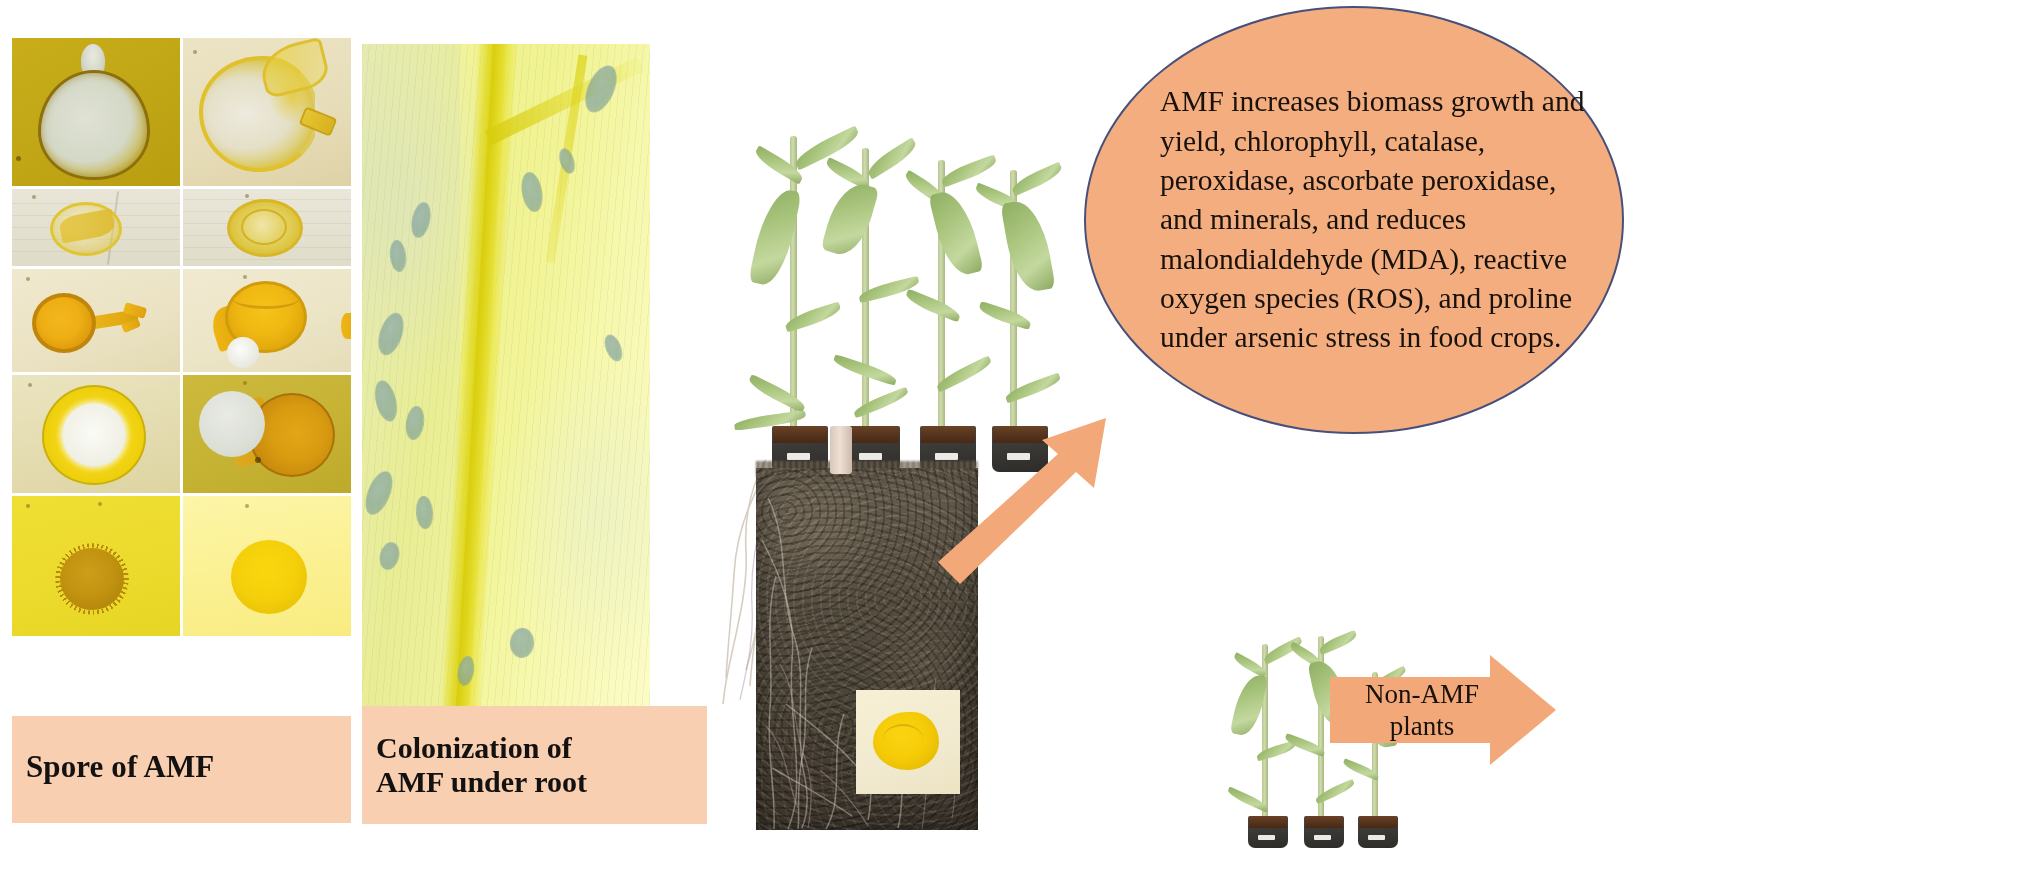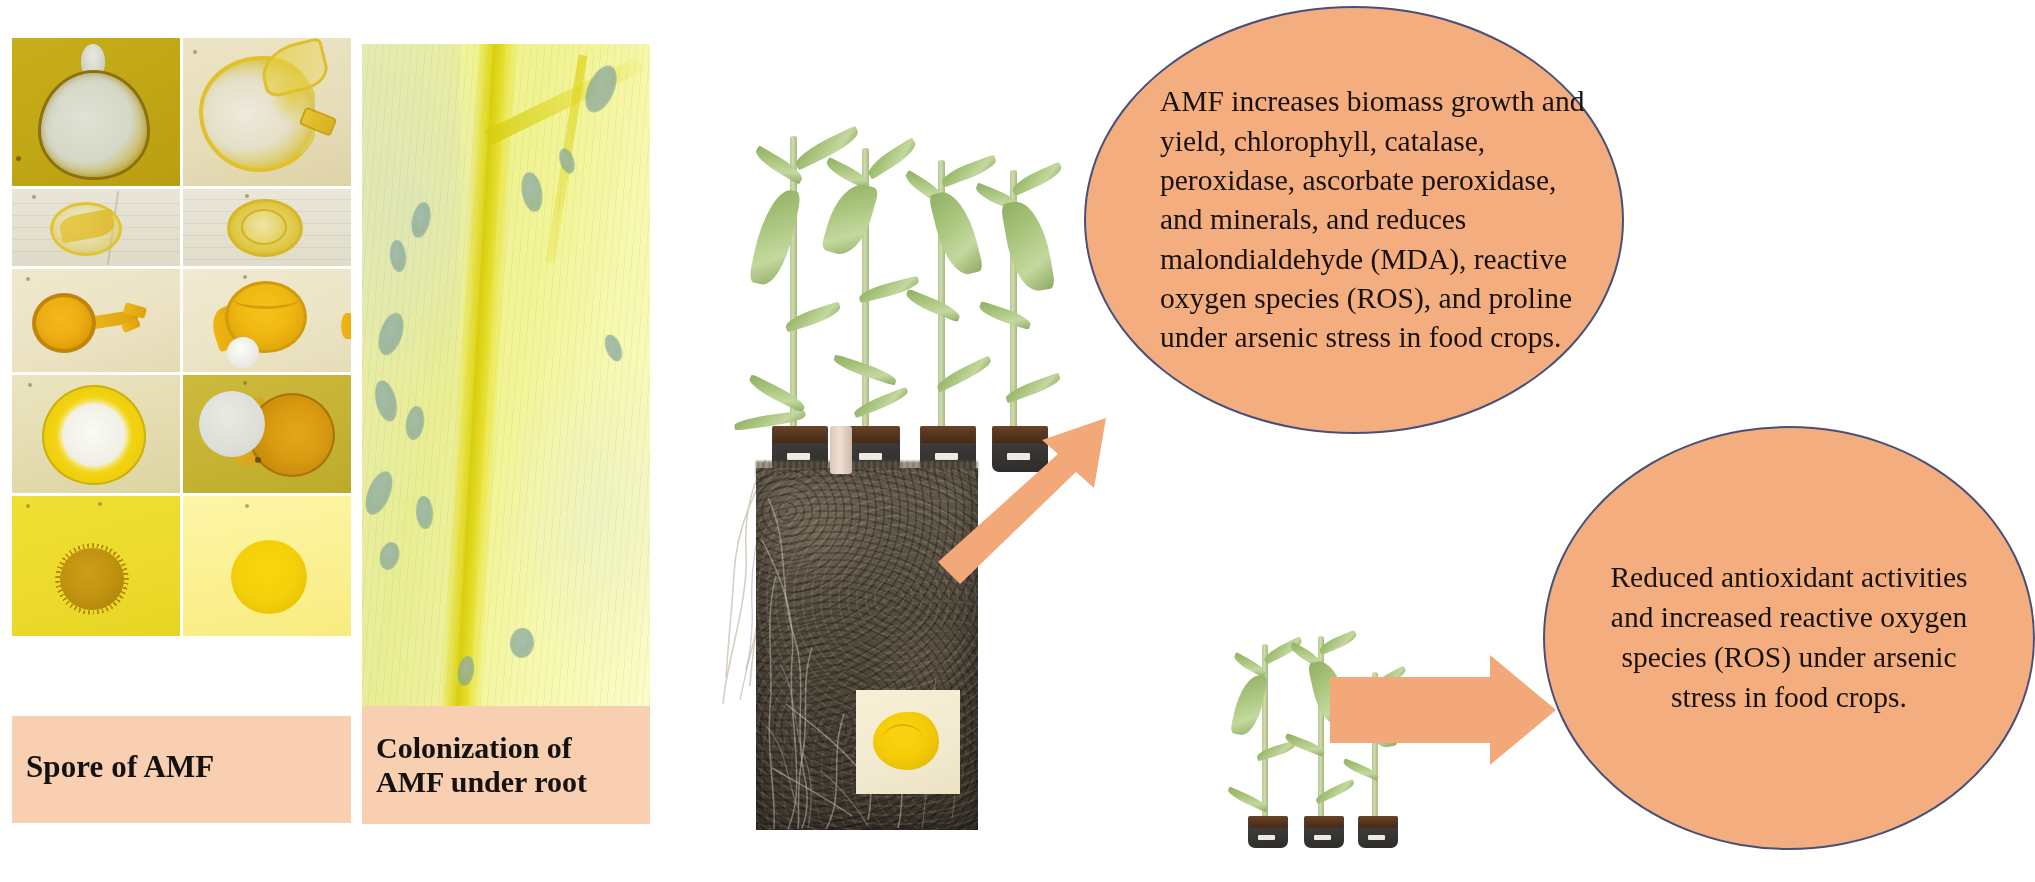--- a/index.html
+++ b/index.html
@@ -374,21 +374,21 @@
     border-radius: 50%;
     background: radial-gradient(ellipse at 42% 38%,
       rgba(150,178,170,.82) 0%, rgba(128,162,154,.7) 52%, rgba(108,146,140,.5) 100%);
     filter: blur(.5px);
   }
 
   
   #root-caption {
     position: absolute;
     left: 362px; top: 706px;
-    width: 288px; height: 118px;
+    width: 345px; height: 118px;
     background: #f9cfb2;
     display: flex; align-items: center;
   }
   #root-caption .txt {
     font-weight: bold;
     font-size: 30px;
     line-height: 1.12;
     color: #141210;
     padding-left: 14px;
   }
@@ -804,23 +804,24 @@
           <div class="soil"></div>
           <div class="tag"></div>
         </div>
     </div>
   </div>
 
   <div id="arrow-nonamf">
     <svg viewBox="0 0 226 110" style="position:absolute;inset:0">
       <polygon points="0,22 160,22 160,0 226,55 160,110 160,88 0,88" fill="#f2a878"></polygon>
     </svg>
+    <div class="label">
+      <div>Non-AMF</div>
+      <div>plants</div>
+    </div>
   </div>
 
   <div class="callout" id="callout-amf">
     <div class="txt">AMF increases biomass growth and yield, chlorophyll, catalase, peroxidase, ascorbate peroxidase, and minerals, and reduces malondialdehyde (MDA), reactive oxygen species (ROS), and proline under arsenic stress in food crops.</div>
   </div>
 
-  <div class="callout" id="callout-nonamf">
-    <div class="txt">Reduced antioxidant activities and increased reactive oxygen species (ROS) under arsenic stress in food crops.</div>
-  </div>
 
 </div>
 
 </body></html>

